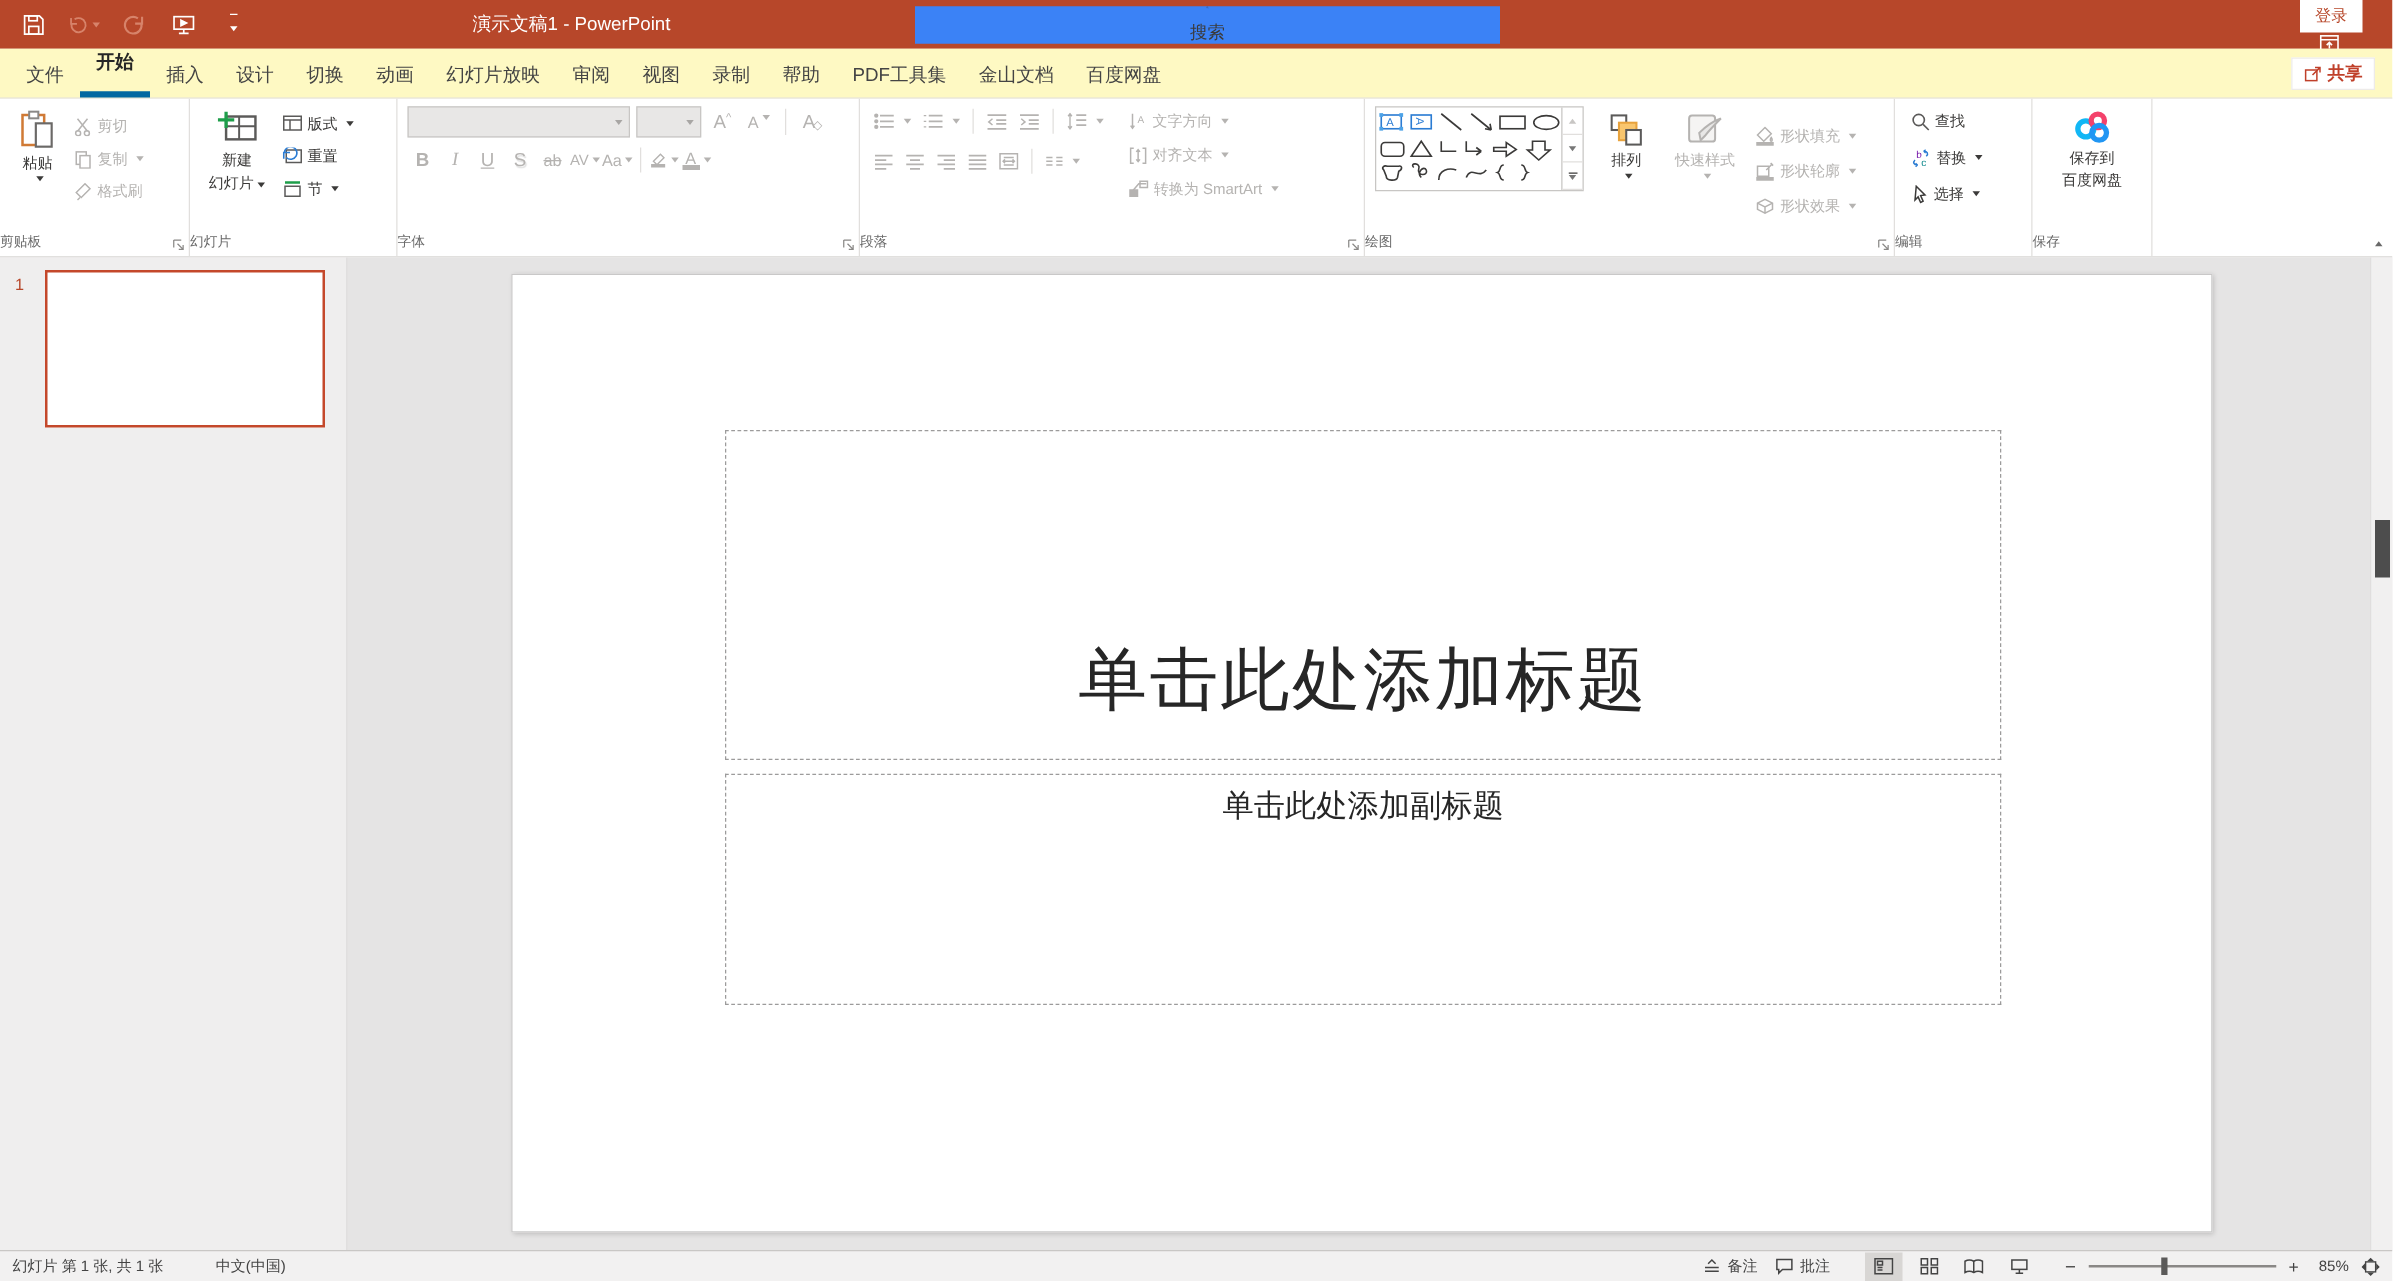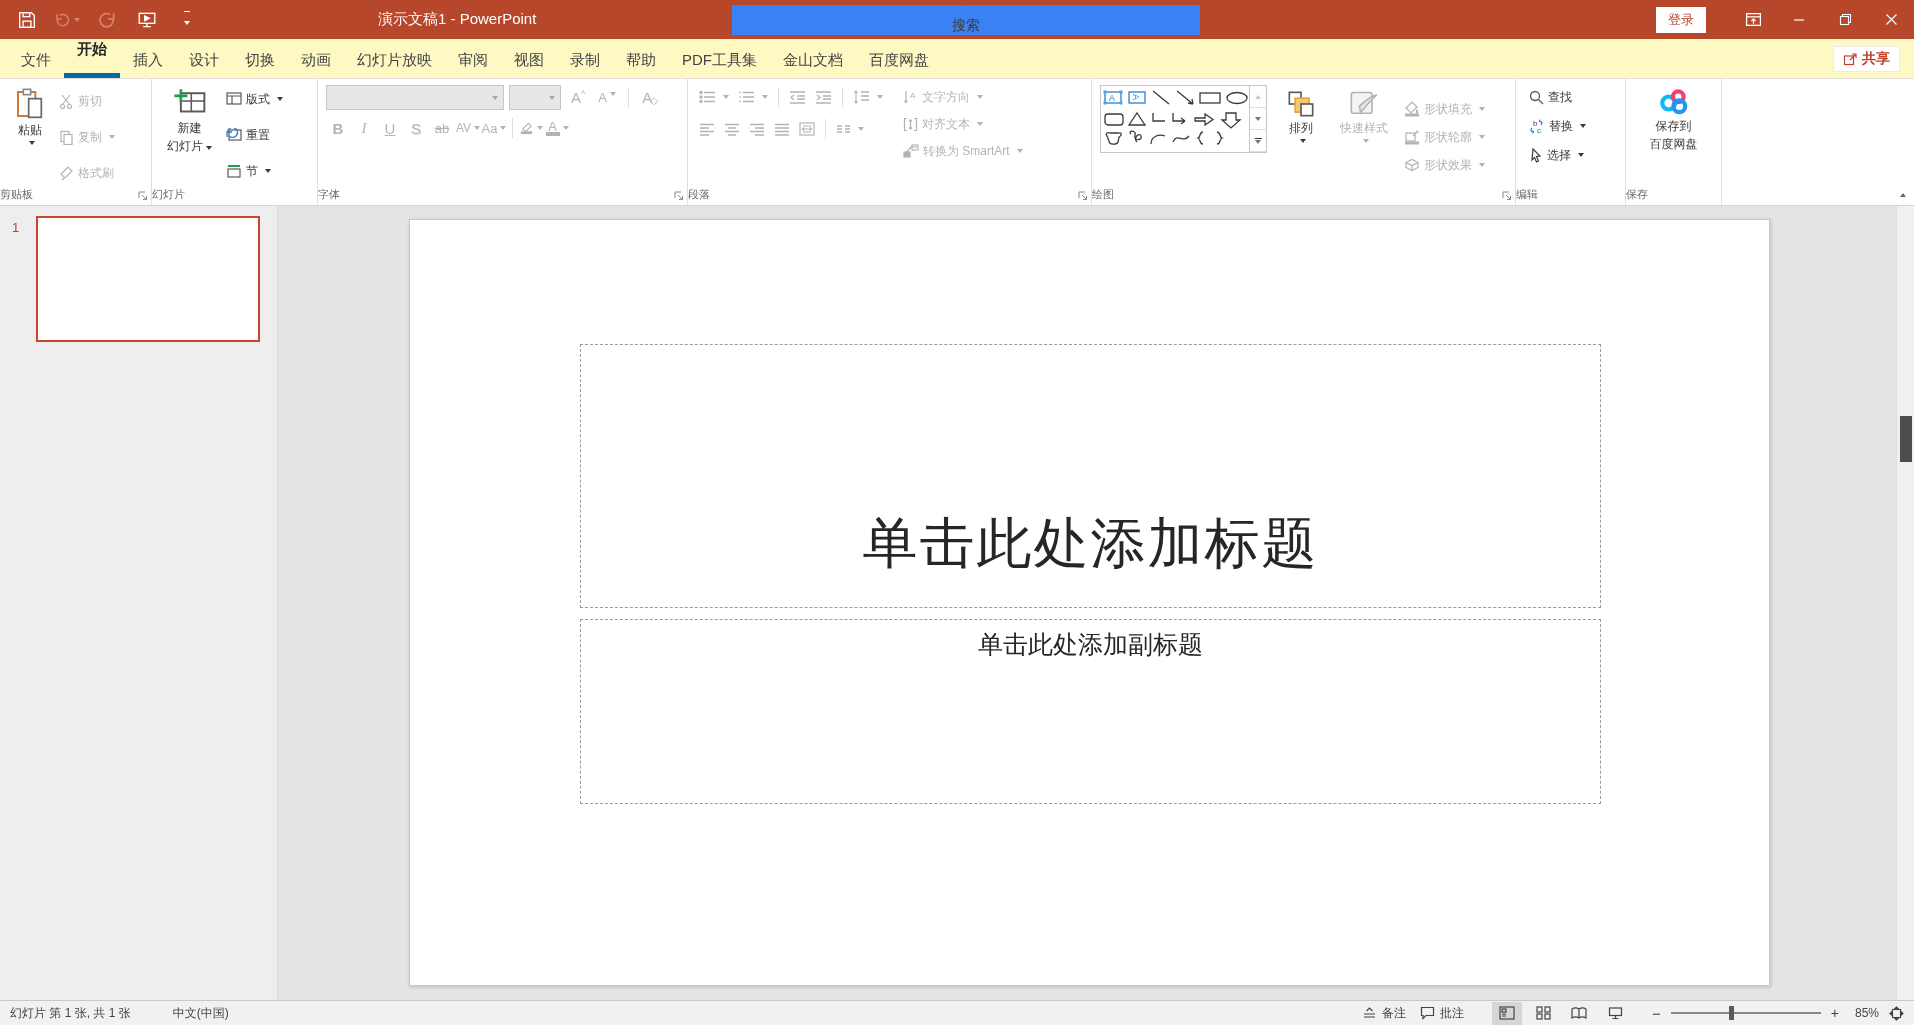--- a/index.html
+++ b/index.html
@@ -7,40 +7,40 @@
     font-family:"Liberation Sans","DejaVu Sans",sans-serif; font-size:12px; color:#3B3A39; }
 
   
   .titlebar { position:relative; height:39px; background:#B7472A; display:flex; align-items:center; color:#fff; }
   .qat { display:flex; align-items:center; gap:14px; padding-left:14px; }
   .qat .qbtn { display:flex; align-items:center; justify-content:center; width:26px; height:26px; }
   .qat .disabled { opacity:.55; }
   .apptitle { position:absolute; left:378px; top:0; height:39px; display:flex; align-items:center; font-size:15px; }
   .searchbox { position:absolute; left:732px; top:5px; width:468px; height:30px; background:#3b82f6;
     display:flex; align-items:center; justify-content:center; gap:10px; color:#3B3A39; font-size:14px;flex-direction:column; }
-  .tb-right { position:absolute; right:0; top:0; height:39px; display:flex; align-items:stretch; }
+  .tb-right { position:absolute; right:0; top:0; height:39px; display:flex; align-items:stretch;flex-direction:column; }
   .loginbtn { align-self:center; background:#fff; color:#B7472A; font-size:13px; padding:4px 12px; margin-right:24px; }
   .winbtn { width:46px; display:flex; align-items:center; justify-content:center; }
 
   
   .tabrow { position:relative; height:40px; background:#fef9c3; display:flex; align-items:flex-end; padding-left:8px; border-bottom:1px solid #E1DFDD; }
   .tab { padding:9px 13px 8px; font-size:15px; color:#444; cursor:default; }
   .tab.active { font-weight:bold; color:#262626; border-bottom:5px solid #0369a1; padding-bottom:14px; }
   .sharebtn { position:absolute; right:14px; bottom:6px; display:flex; align-items:center; gap:5px;
     color:#C0402A; font-size:14px; font-weight:bold; border:1px solid #EDEBE9; padding:3px 9px; background:#fff; }
 
   
   .ribbon { position:relative; height:127px; background:#fff; border-bottom:1px solid #D8D6D4; display:flex; }
   .grp { position:relative; display:flex; flex-direction:column; border-right:1px solid #E1DFDD; }
   .grp-body { flex:1; display:flex; align-items:flex-start; padding:6px 4px 0 4px; }
   .grp-label { height:20px; font-size:11px; color:#696969; line-height:18px; }
   .dlg { position:absolute; right:3px; bottom:4px; }
   .bigbtn { display:flex; flex-direction:column; align-items:center; justify-content:flex-start; gap:3px; padding:3px 5px; min-width:52px; }
   .bigbtn .cap { line-height:15px; text-align:center; }
-  .smcol { display:flex; flex-direction:column; justify-content:flex-start; gap:12px; }
+  .smcol { display:flex; flex-direction:column; justify-content:flex-start; gap:2px; }
   .smbtn { display:flex; align-items:center; gap:4px; height:24px; padding:0 3px; white-space:nowrap; }
   .dis { color:#B5B3B1 !important; }
   .dis svg { stroke:#B5B3B1 !important; }
   .chev { display:inline-block; width:0; height:0; border-left:3.5px solid transparent; border-right:3.5px solid transparent; border-top:4px solid currentColor; margin-left:3px; }
   .combo { width:178px; height:25px; background:#E8E7E6; border:1px solid #C8C6C4; display:flex; align-items:center; justify-content:flex-end; padding-right:5px; color:#A8A6A4; }
   .combo.size { width:52px; }
   .fontletter { font-size:15px; width:24px; height:24px; display:flex; align-items:center; justify-content:center; }
   .vdiv { width:1px; background:#E1DFDD; align-self:stretch; margin:2px 4px; }
   .shapebox { border:1px solid #C8C6C4; background:#fff; display:flex; }
   .shapescroll { width:17px; border-left:1px solid #C8C6C4; display:flex; flex-direction:column; }

